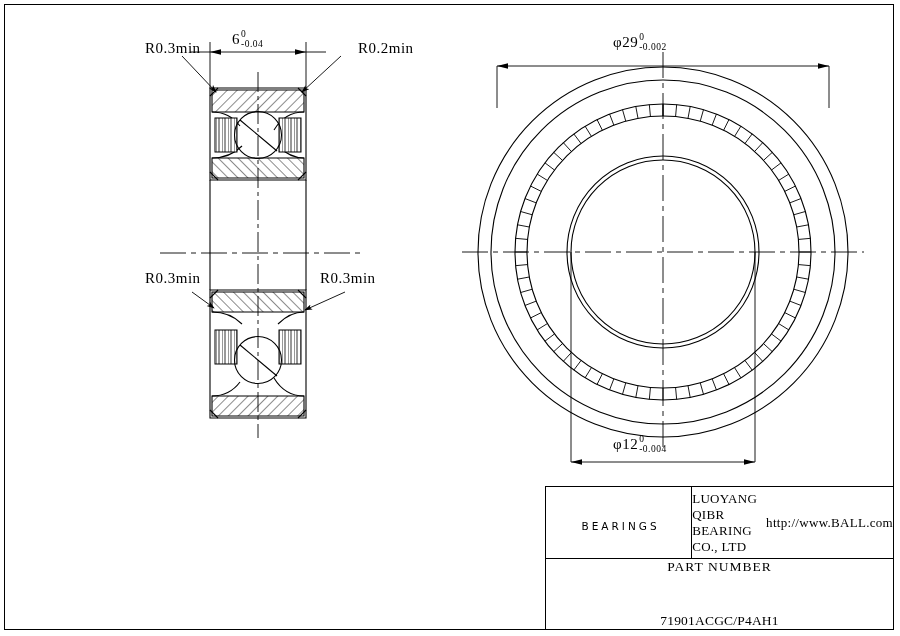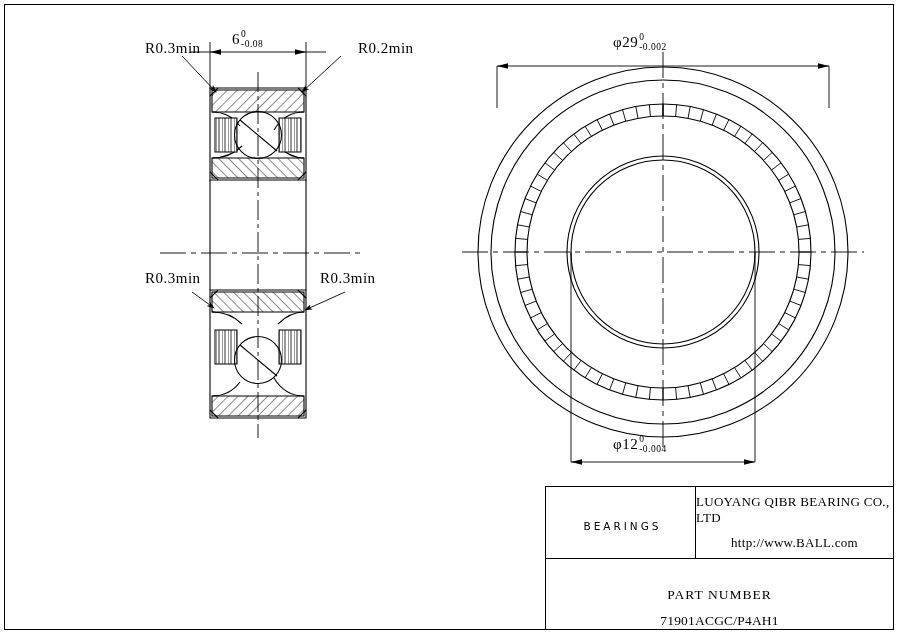--- a/index.html
+++ b/index.html
@@ -100,21 +100,21 @@
   .logo-sub {
     font-family: "DejaVu Sans", sans-serif;
     font-size: 10.5px;
     letter-spacing: 3px;
     margin-top: 4px;
     margin-left: 4px;
   }
   #tb-company {
     flex: 1;
     display: flex;
-    flex-direction: column;
+    flex-direction: row;
     align-items: center;
     justify-content: center;
     gap: 9px;
   }
   .company-line {
     font-family: "Liberation Serif", serif;
     font-size: 13px;
     letter-spacing: 0.3px;
   }
   #tb-bottom {
@@ -134,21 +134,21 @@
   .desc-line {
     font-family: "Liberation Serif", serif;
     font-size: 14.5px;
     letter-spacing: 1px;
   }
   #tb-part {
     flex: 1;
     display: flex;
     flex-direction: column;
     align-items: center;
-    justify-content: flex-end;
+    justify-content: space-between;
     gap: 10px;
   }
   .part-label {
     font-family: "Liberation Serif", serif;
     font-size: 13.5px;
     letter-spacing: 1px;
   }
   .part-value {
     font-family: "Liberation Serif", serif;
     font-size: 13.5px;
@@ -363,21 +363,21 @@
       <path d="M755,462 L744,459.2 L744,464.8 Z" fill="#000" stroke="none"></path>
     </g>
   </svg>
 
   <div class="dimtext" style="left:145px; top:40px;">R0.3min</div>
   <div class="dimtext" style="left:322px; top:40px;margin-left:36px;">R0.2min</div>
   <div class="dimtext" style="left:145px; top:270px;">R0.3min</div>
   <div class="dimtext" style="left:320px; top:270px;">R0.3min</div>
 
   <div class="dimtext" style="left:232px; top:30px;">
-    <span>6</span><span class="tol"><span>0</span><span>-0.08</span></span>
+    <span>6</span><span class="tol"><span>0</span><span>-0.04</span></span>
   </div>
 
   <div class="dimtext" style="left:613px; top:33px;">
     <span>φ</span><span>29</span><span class="tol"><span>0</span><span>-0.002</span></span>
   </div>
 
   <div class="dimtext" style="left:613px; top:435px;">
     <span>φ</span><span>12</span><span class="tol"><span>0</span><span>-0.004</span></span>
   </div>
 

